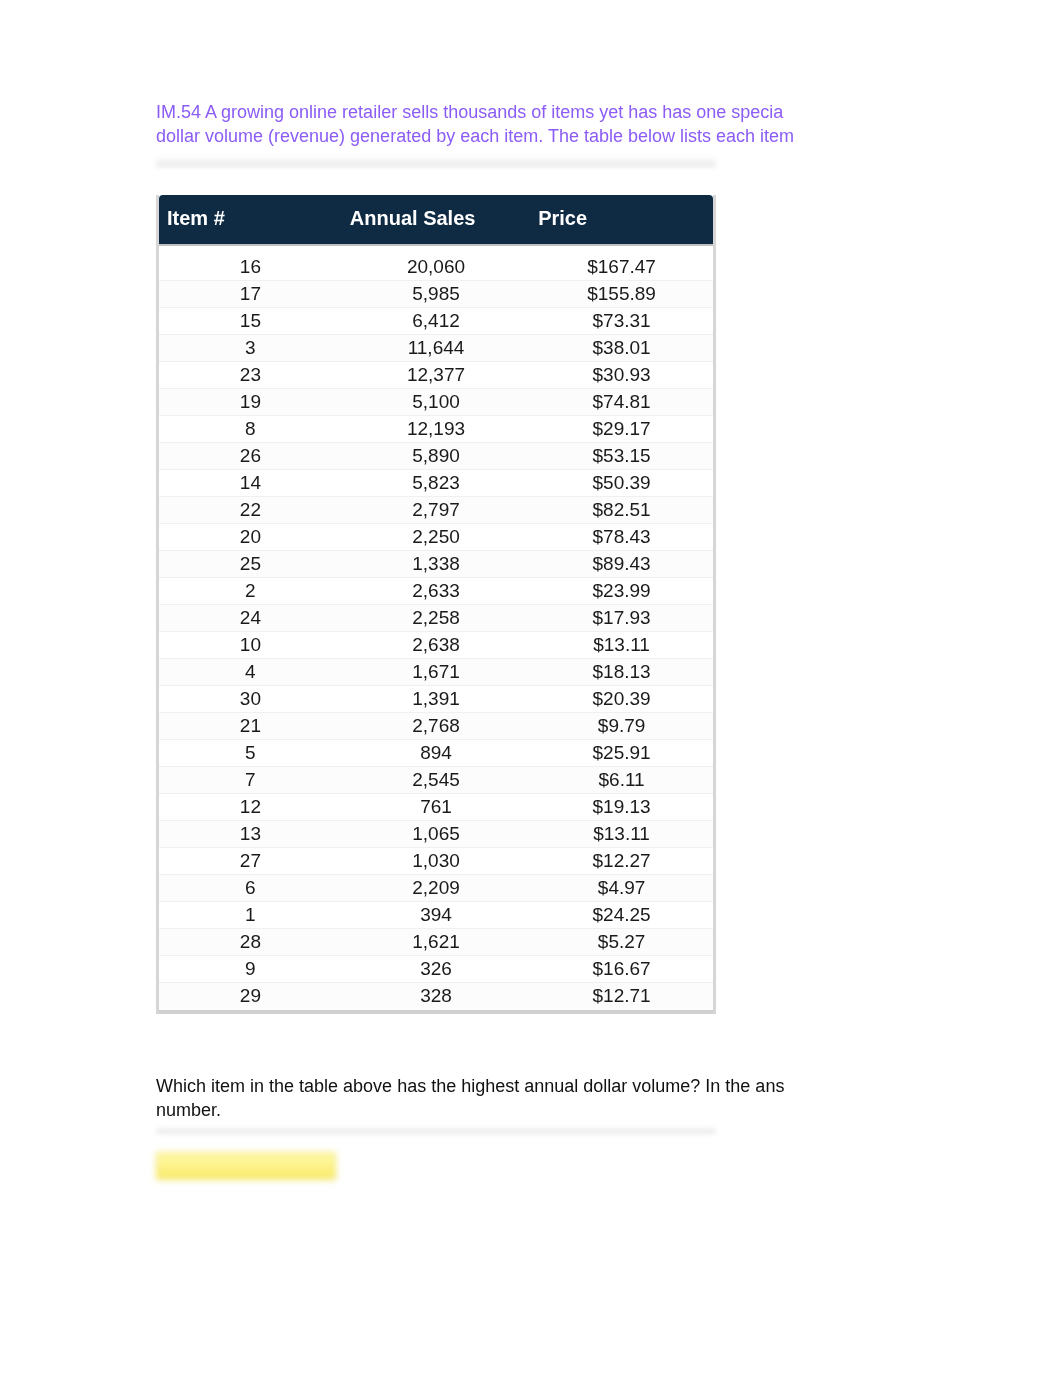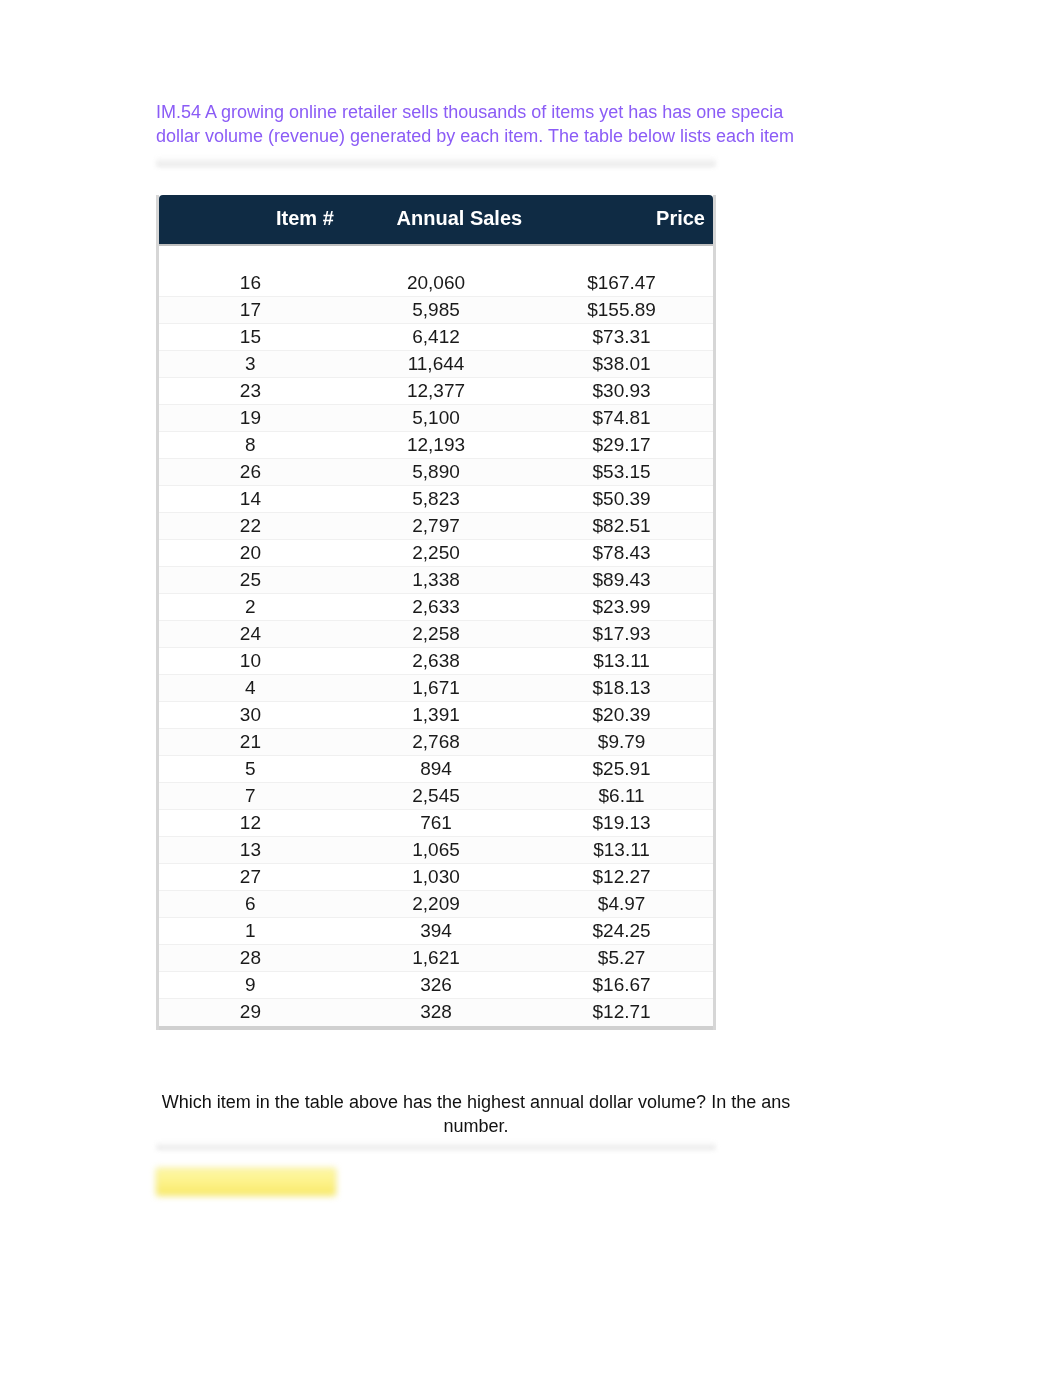--- a/index.html
+++ b/index.html
@@ -41,60 +41,59 @@
       border-spacing: 0;
       width: 100%;
       table-layout: fixed;
     }
     thead th {
       background: #0f2b44;
       color: #ffffff;
       font-weight: 700;
       font-size: 20px;
       padding: 12px 8px 14px;
-      text-align: right;
+      text-align: left;
       border-bottom: 2px solid #bfbfbf;
     }
     thead th:first-child {
       border-top-left-radius: 4px;
     }
     thead th:last-child {
       border-top-right-radius: 4px;
       margin-top: 34px;
     }
     tbody td {
       font-size: 19px;
       color: #1a1a1a;
       padding: 2px 8px;
       text-align: center;
       background: #ffffff;
       border-bottom: 1px solid #f0f0f0;
     }
     tbody tr:first-child td {
-      padding-top: 26px;
+      padding-top: 10px;
     }
     tbody tr:nth-child(even) td {
       background: #fcfcfc;
     }
     tbody tr:last-child td {
       border-bottom: 4px solid #d0d0d0;
       padding-bottom: 3px;
     }
     table {
       border-left: 3px solid #d6d6d6;
       border-right: 3px solid #d6d6d6;
     }
     col.c1 { width: 33%; }
     col.c2 { width: 34%; }
     col.c3 { width: 33%; }
 
     .question-block {
       margin-top: 60px;
       width: 640px;
-      text-align: center;
     }
     .question-text {
       font-size: 18px;
       color: #111;
       line-height: 1.35;
       font-weight: 500;
     }
     .blur-bar2 {
       width: 560px;
       height: 8px;

